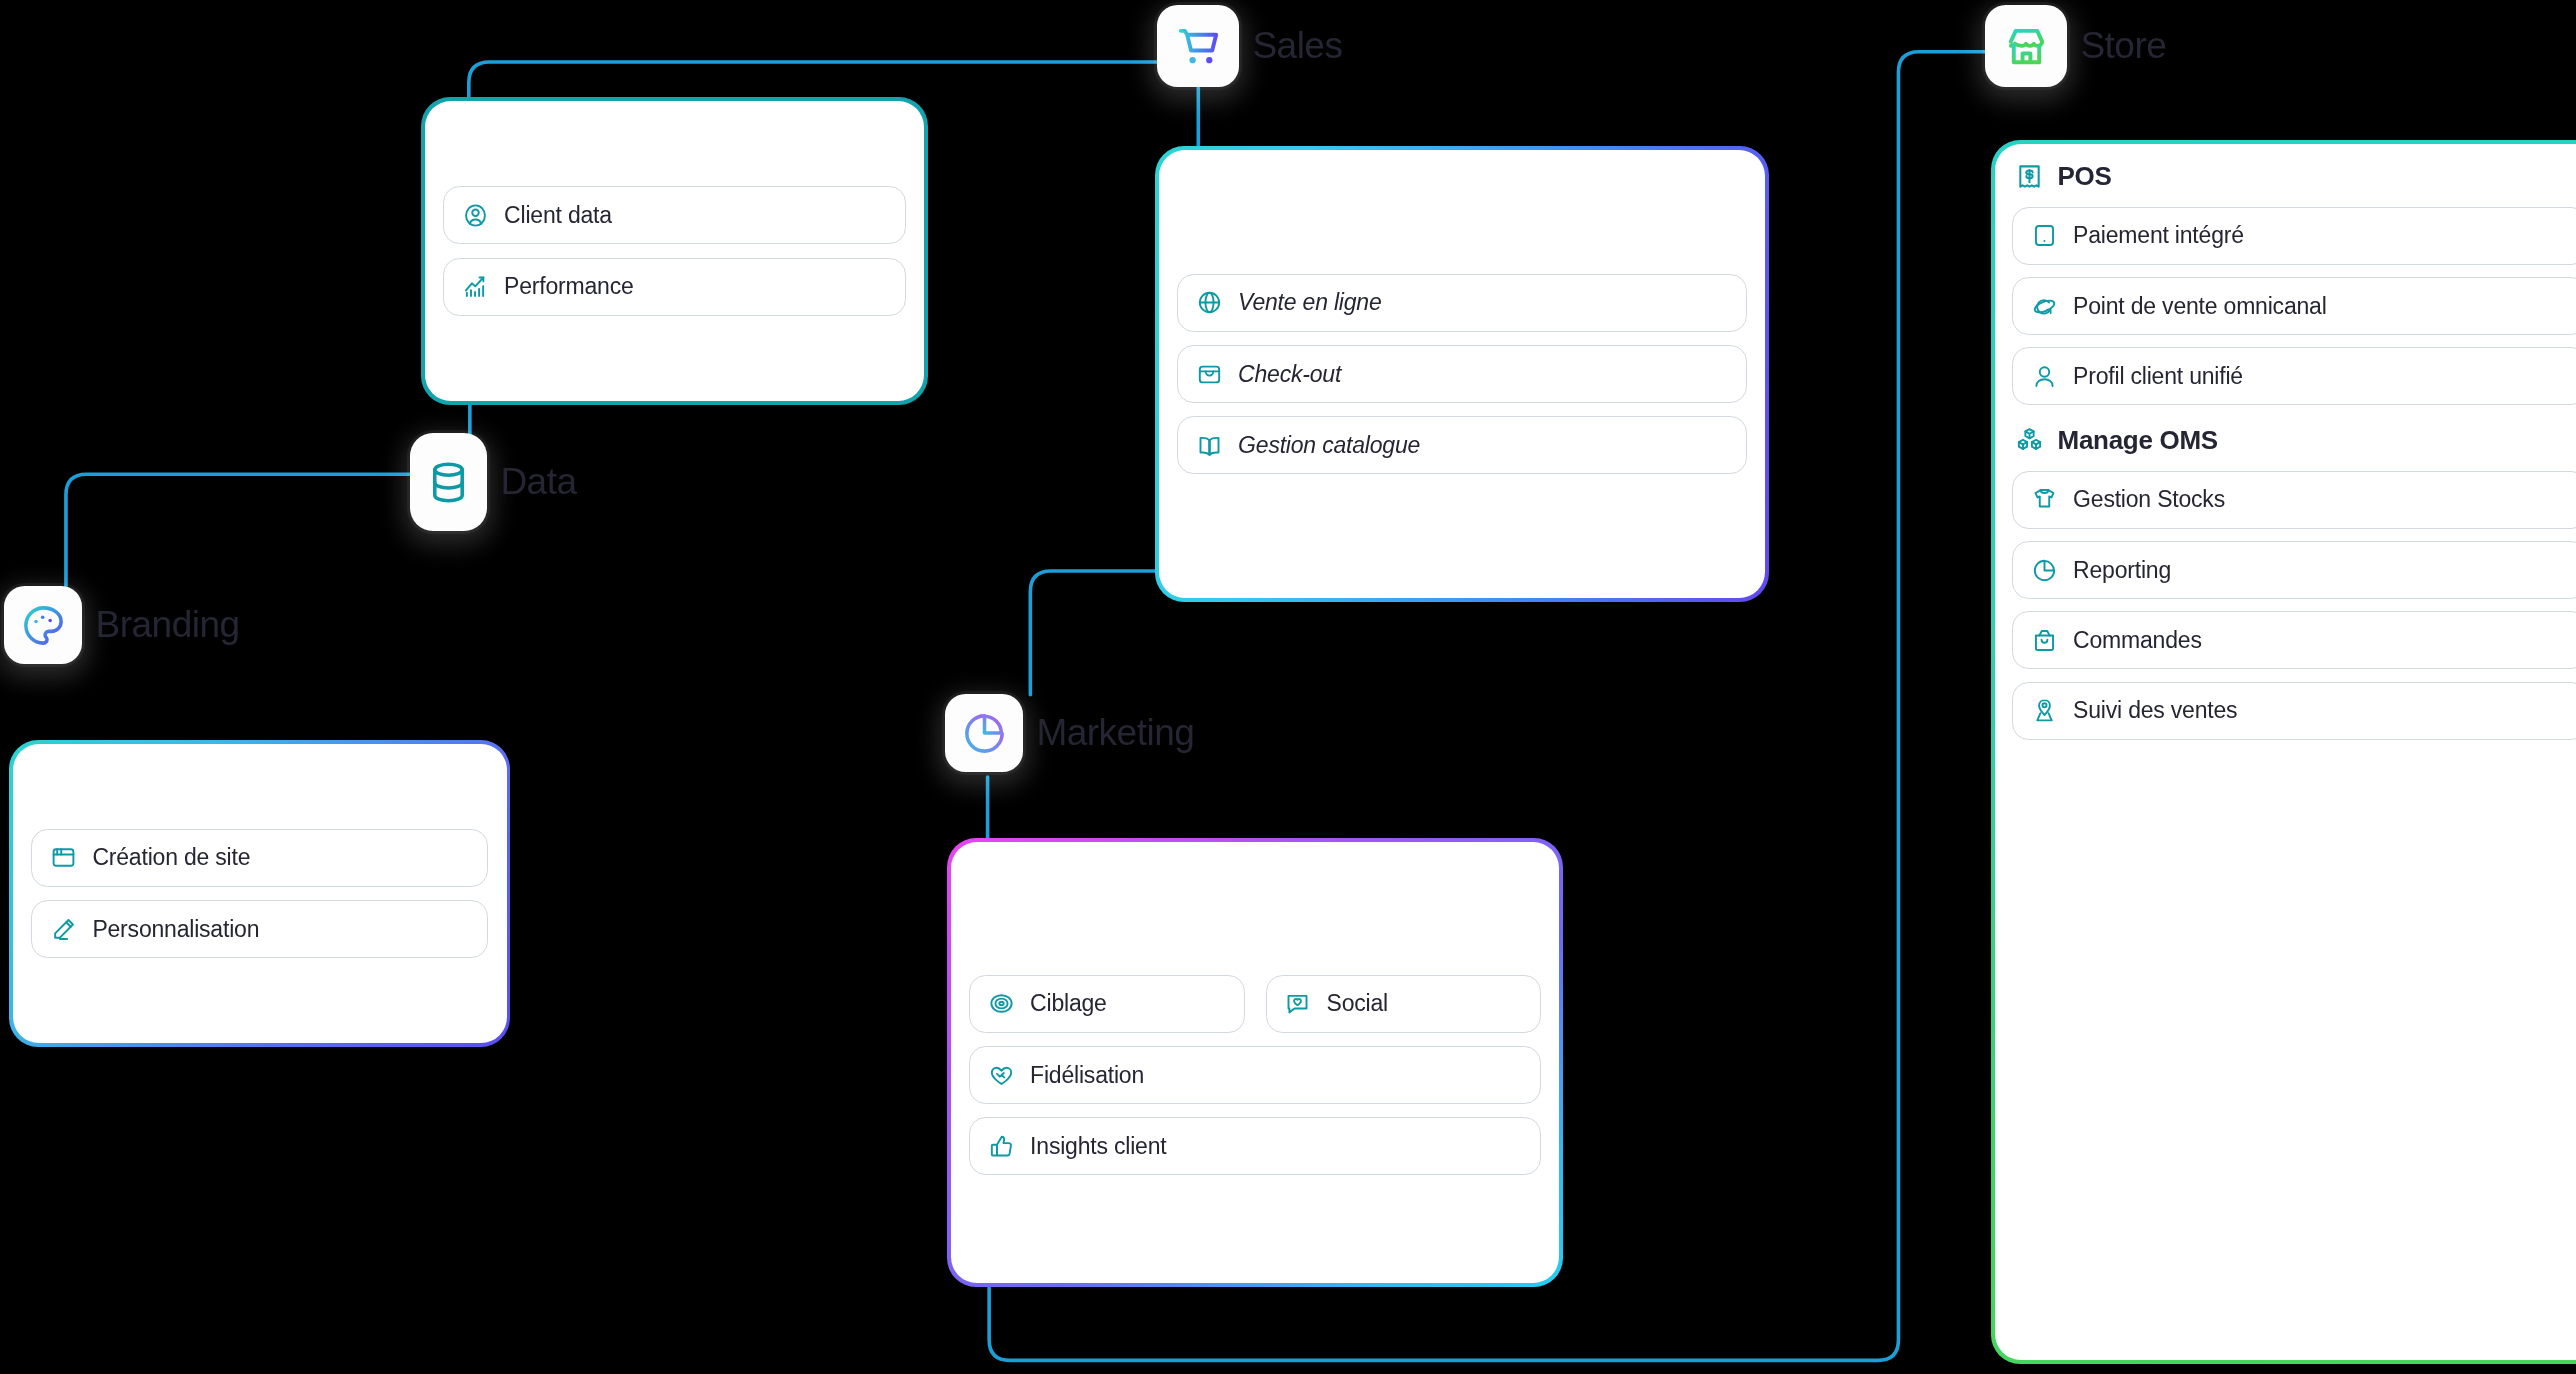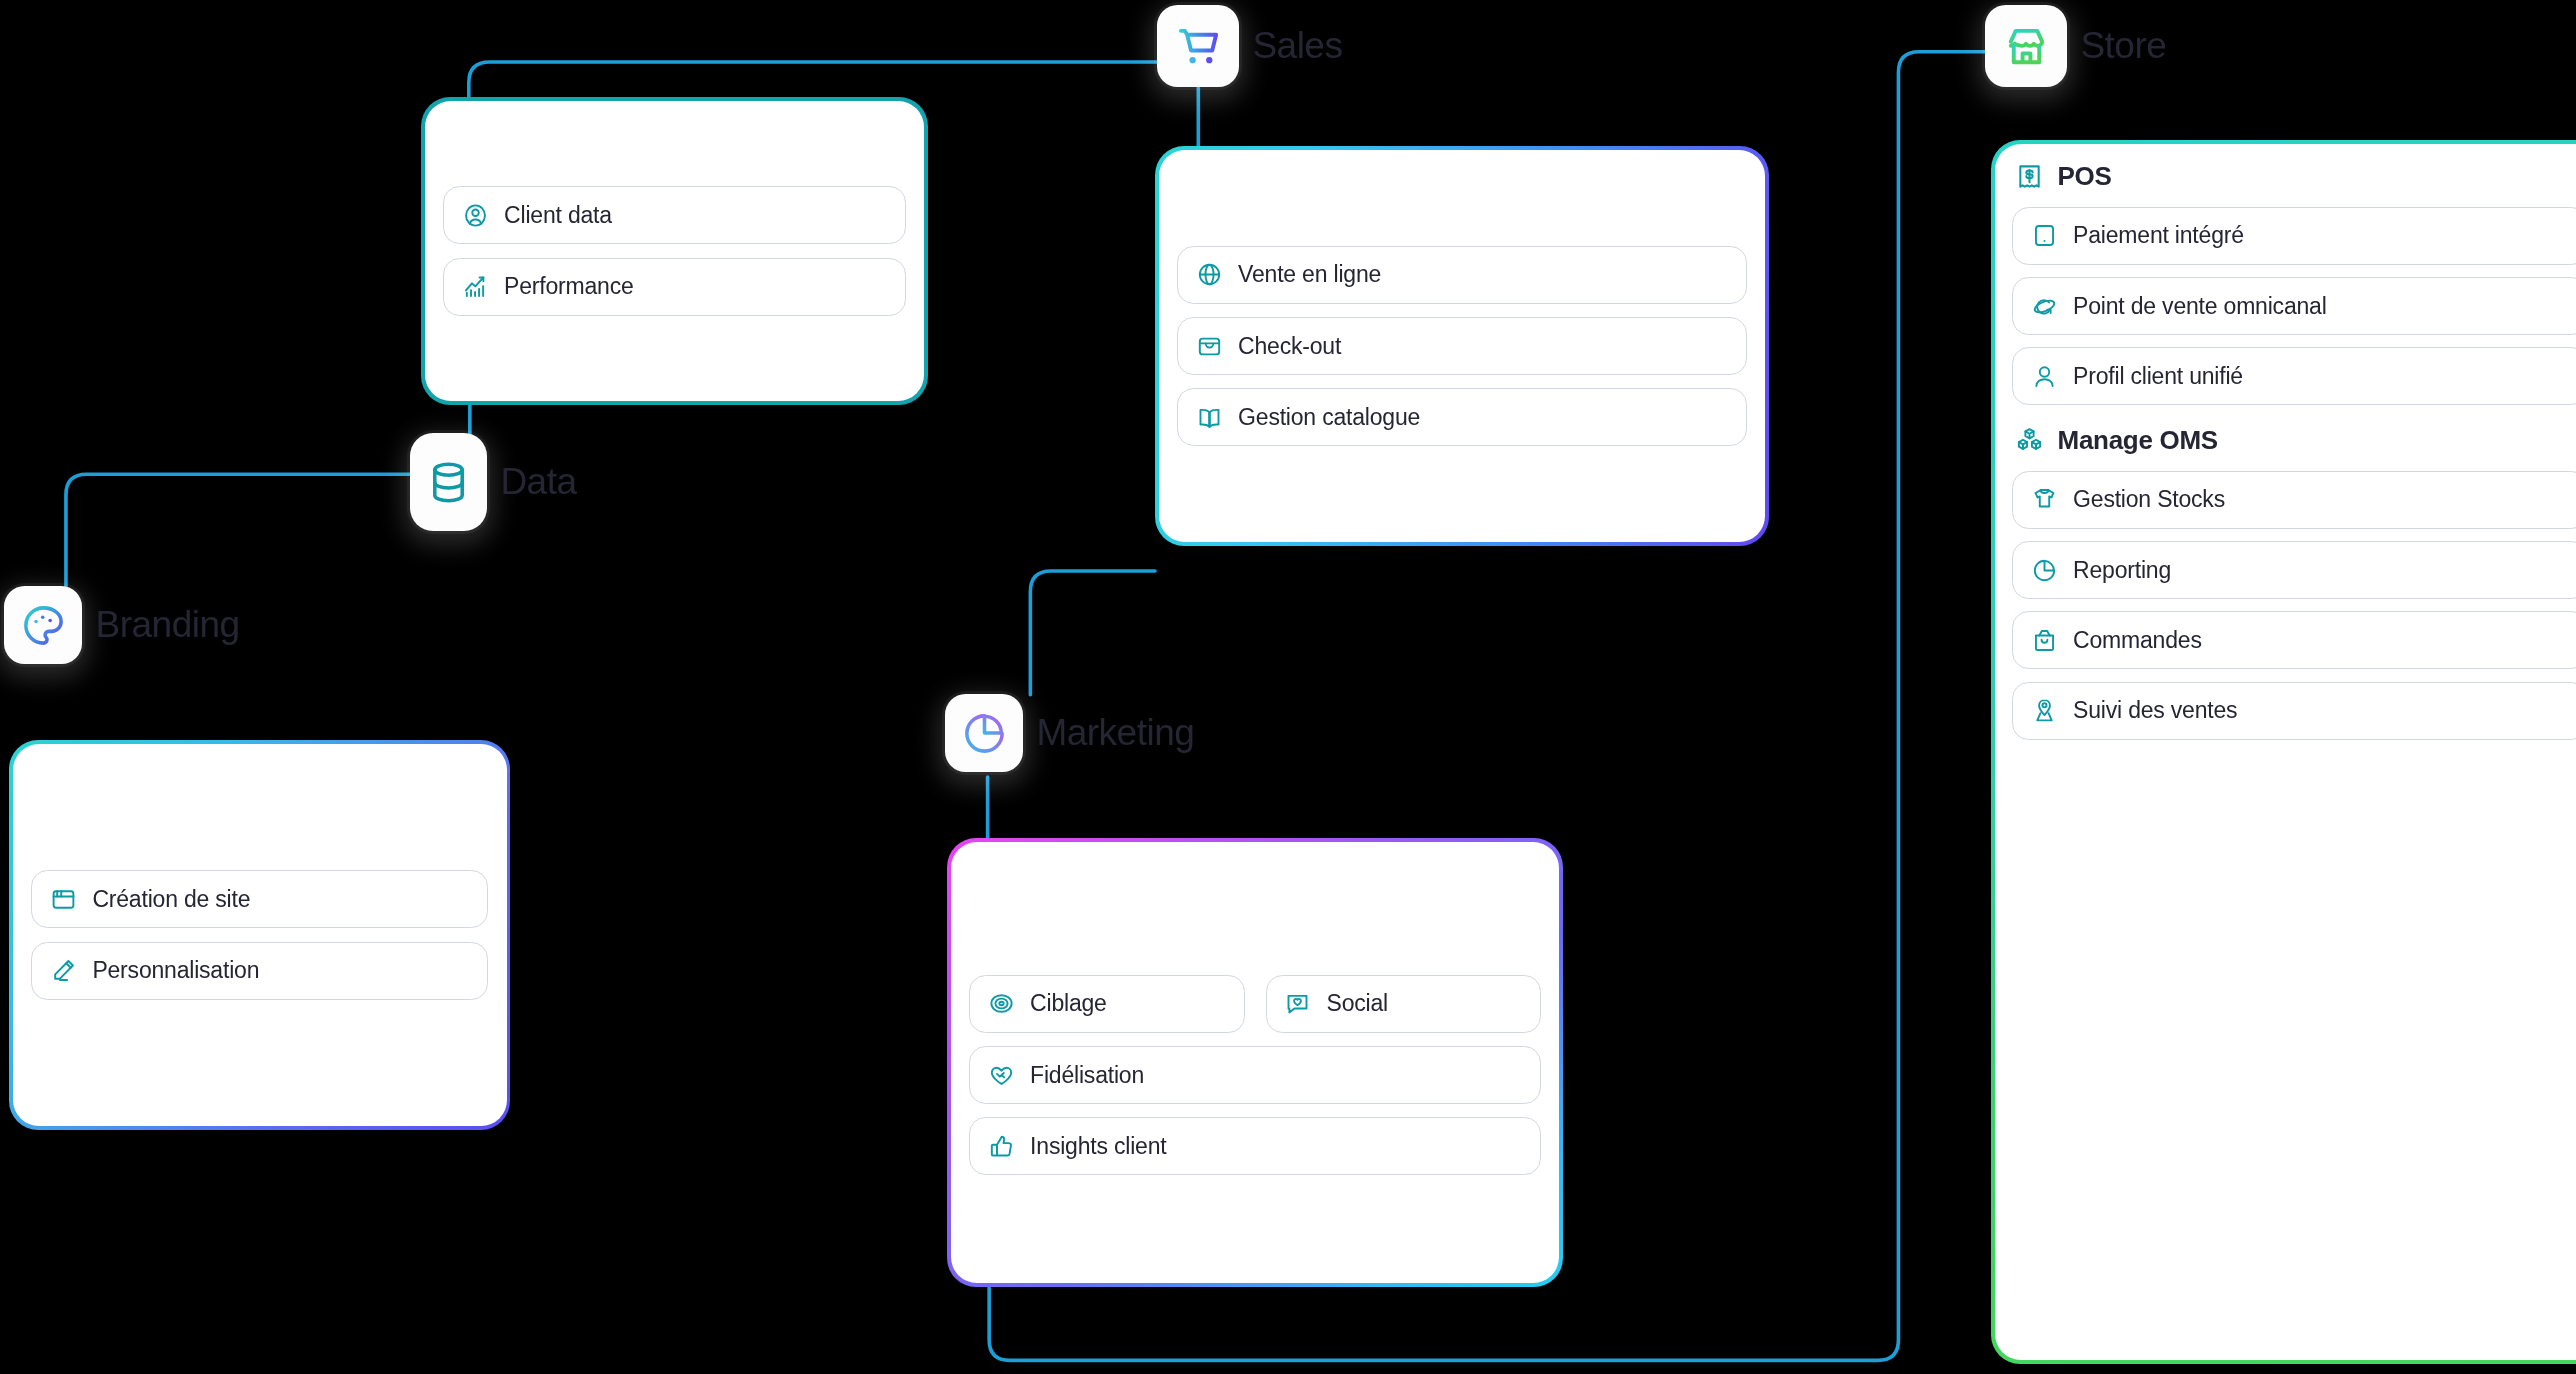--- a/index.html
+++ b/index.html
@@ -72,24 +72,24 @@
   .group-title { font-size: 26px; font-weight: 700; color: #252533; letter-spacing: -0.3px; }
 
   
   #node-sales    { left: 1157px; top: 5.2px; }
   #node-store    { left: 1985px; top: 5.2px; }
   #node-data     { left: 410px;  top: 433px; }
   #node-branding { left: 4.1px;    top: 586px; }
   #node-mkt      { left: 945px; top: 694px; }
 
   #panel-data  { left: 421px;  top: 97px;  width: 507px;  height: 308px; }
-  #panel-sales { left: 1155px; top: 146px;  width: 614px; height: 400px; }
+  #panel-sales { left: 1155px; top: 146px;  width: 614px; height: 456px; font-style: italic; }
   #panel-store { left: 1991px; top: 140px;  width: 618px; height: 1224px; }
   #panel-mkt   { left: 947px; top: 838px; width: 616px; height: 449px; }
-  #panel-brand { left: 9.3px;   top: 740px; width: 501px;  height: 390px; }
+  #panel-brand { left: 9.3px;   top: 740px; width: 501px;  height: 307px; }
 
   #panel-store .panel-inner { justify-content: flex-start; gap: 12.4px; padding: 15.5px 17.5px; }
 </style>
 </head>
 <body>
 
 <div id="stage">
 
   <svg id="wires" viewBox="0 0 5072 2668">
     <defs>

